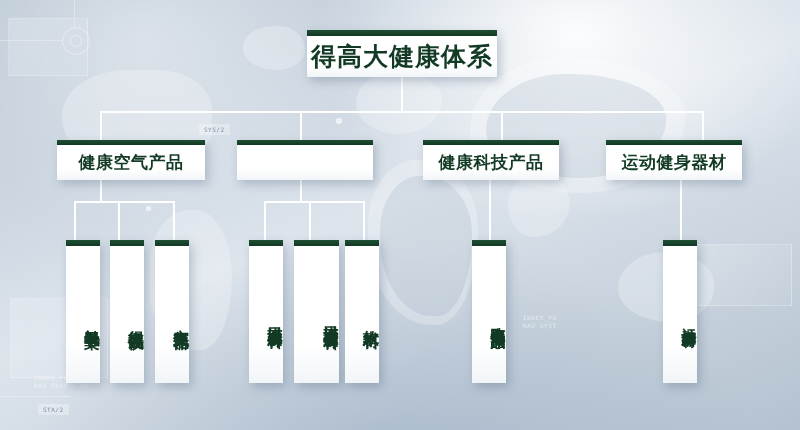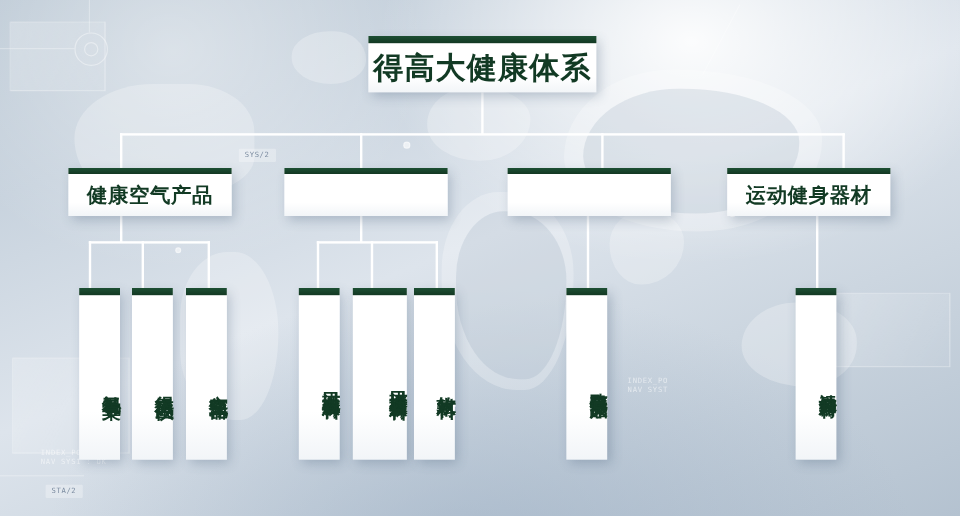--- a/index.html
+++ b/index.html
@@ -129,29 +129,30 @@
   <div class="conn" style="left:363px;top:201px;width:2px;height:39px;"></div>
 
   <div class="conn" style="left:489px;top:180px;width:2px;height:60px;"></div>
   <div class="conn" style="left:680px;top:180px;width:2px;height:60px;"></div>
 
   <div class="node" id="root-node">
     <div class="bar"></div>
     <div class="txt">得高大健康体系</div>
   </div>
 
-  <div class="node lvl2" style="left:57px;width:136px;">
+  <div class="node lvl2" style="left:57px;width:148px;">
     <div class="bar"></div>
     <div class="txt">健康空气产品</div>
   </div>
   <div class="node lvl2" style="left:237px;width:136px;">
     <div class="bar"></div>
   </div>
   <div class="node lvl2" style="left:423px;width:136px;">
     <div class="bar"></div>
+    <div class="txt">健康科技产品</div>
   </div>
   <div class="node lvl2" style="left:606px;width:136px;">
     <div class="bar"></div>
     <div class="txt">运动健身器材</div>
   </div>
 
   <div class="node lvl3" style="left:66px;width:34px;">
     <div class="bar"></div>
     <div class="txt">补氧学习桌</div>
   </div>

